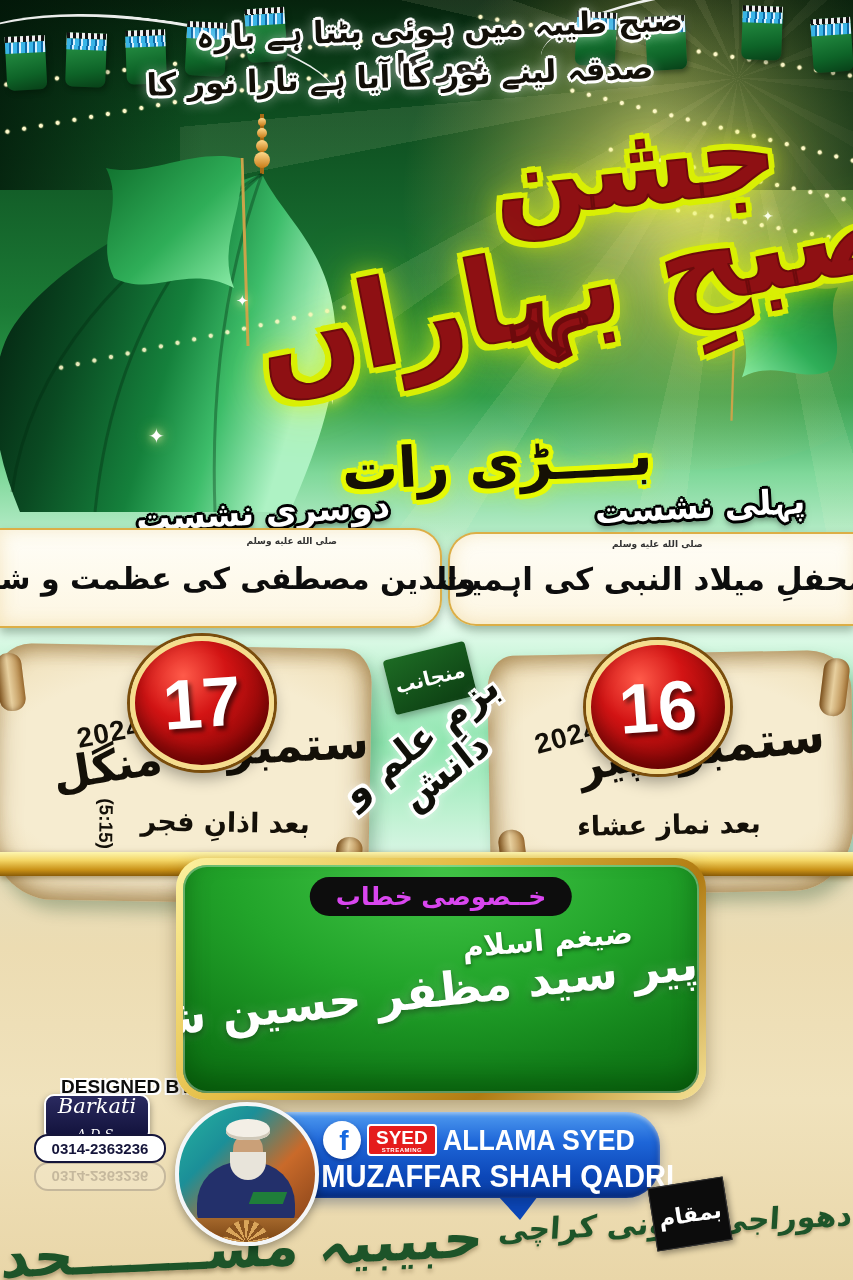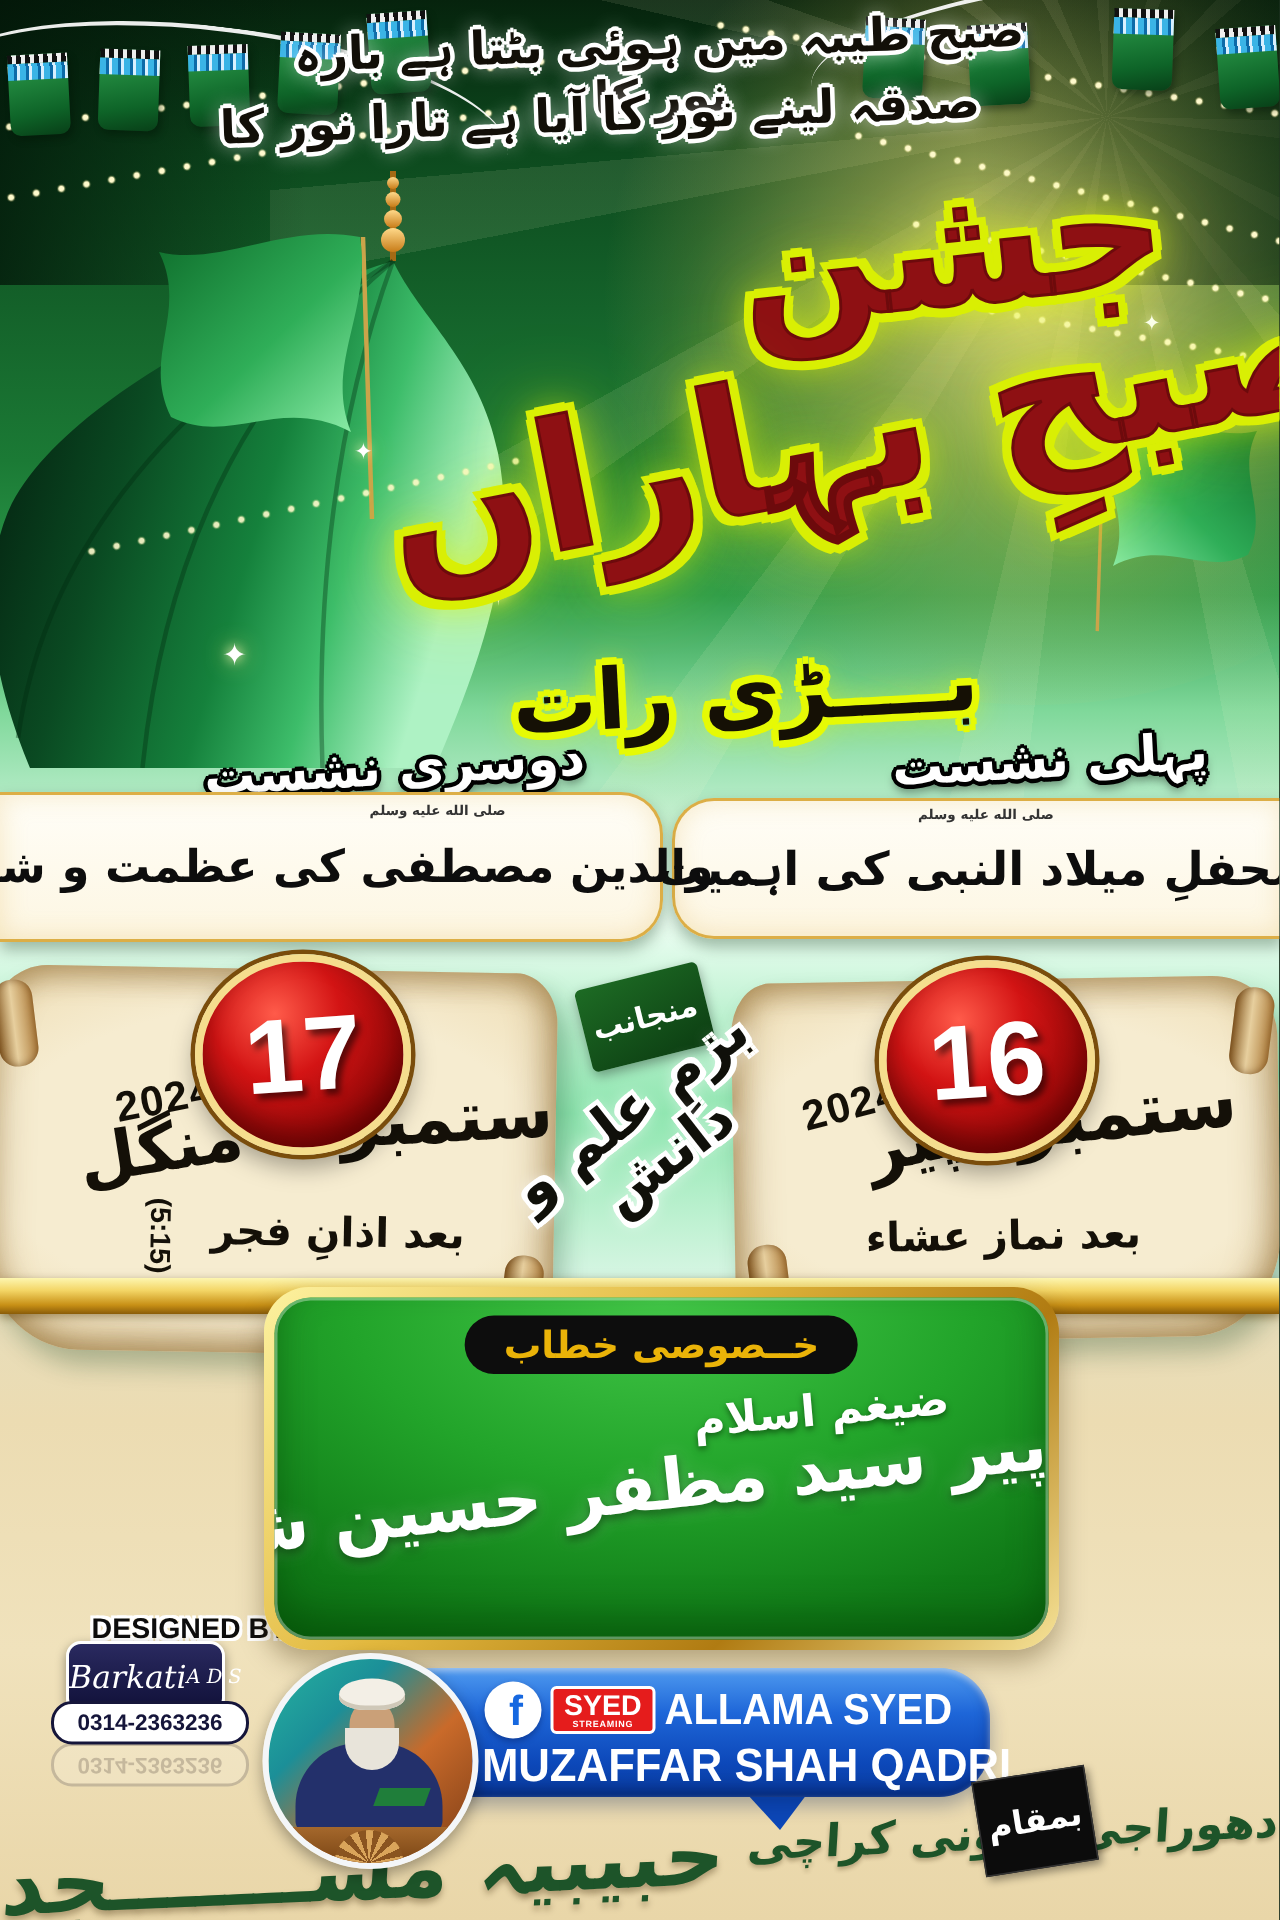--- a/index.html
+++ b/index.html
@@ -98,35 +98,35 @@
   .gold-band{left:0;top:852px;width:853px;height:24px;
     background:linear-gradient(180deg,#fdf6b0 0%,#f3d565 35%,#c89016 75%,#8a5c08 100%);
     box-shadow:0 2px 6px rgba(90,60,0,.5);z-index:2;}
   .panel{left:176px;top:858px;width:516px;height:228px;border-radius:30px;padding:7px;
     background:linear-gradient(135deg,#fdf2a0,#e2b83e 40%,#b07b12 70%,#f6e398 100%);
     box-shadow:0 8px 18px rgba(60,40,0,.35);z-index:4;}
   .panel-inner{width:100%;height:100%;border-radius:24px;position:relative;overflow:hidden;
     background:radial-gradient(90% 120% at 50% 0%,#43c748 0%,#22a42a 45%,#117c18 80%,#0b6a11 100%);
     box-shadow:inset 0 0 0 2px rgba(255,255,255,.35),inset 0 -14px 26px rgba(0,60,0,.45);}
   .special-pill{position:absolute;left:50%;top:12px;transform:translateX(-50%);
-    background:#0d0d0d;color:#eab308;border-radius:20px;padding:5px 26px;
+    background:#0d0d0d;color:#d946ef;border-radius:20px;padding:5px 26px;
     font-size:25px;font-weight:bold;white-space:nowrap;}
   .honorific{position:absolute;right:66px;top:58px;color:#fff;font-size:29px;font-weight:bold;
     transform:rotate(-5deg);text-shadow:0 2px 4px rgba(0,40,0,.6);}
   .speaker-name{position:absolute;left:0;right:0;top:98px;text-align:center;color:#fff;
     font-size:46px;font-weight:bold;transform:rotate(-6deg);white-space:nowrap;
     text-shadow:0 3px 6px rgba(0,50,0,.55),0 0 14px rgba(255,255,255,.25);}
 
   
   .des-head{width:190px;text-align:center;font-family:"Liberation Sans",sans-serif;
     font-size:19px;font-weight:bold;color:#0d0d0d;
     text-shadow:-2px -2px 0 #fff,2px -2px 0 #fff,-2px 2px 0 #fff,2px 2px 0 #fff;}
   .des-box{width:102px;height:44px;background:linear-gradient(180deg,#2a2a60,#101038);
-    border-radius:10px;border:2px solid #fff;display:flex;flex-direction:row;
-    align-items:center;justify-content:space-between;color:#fff;box-shadow:0 3px 7px rgba(0,0,0,.4);}
+    border-radius:10px;border:2px solid #fff;display:flex;flex-direction:column;
+    align-items:center;justify-content:space-between;color:#fff;box-shadow:0 3px 7px rgba(0,0,0,.4);gap:10px;}
   .des-brand{font-family:"DejaVu Serif",serif;font-style:italic;font-size:21px;line-height:1;}
   .des-sub{font-family:"DejaVu Serif",serif;font-style:italic;font-size:13px;
     letter-spacing:4px;line-height:1;margin-top:1px;}
   .des-phone{width:128px;height:25px;background:#fff;border:2px solid #15153a;border-radius:14px;
     display:flex;align-items:center;justify-content:center;
     font-family:"Liberation Sans",sans-serif;font-weight:bold;font-size:15px;color:#15153a;}
   .des-ref{opacity:.18;transform:scaleY(-1);}
 
   
   .photo{left:175px;top:1102px;width:136px;height:136px;border-radius:50%;

